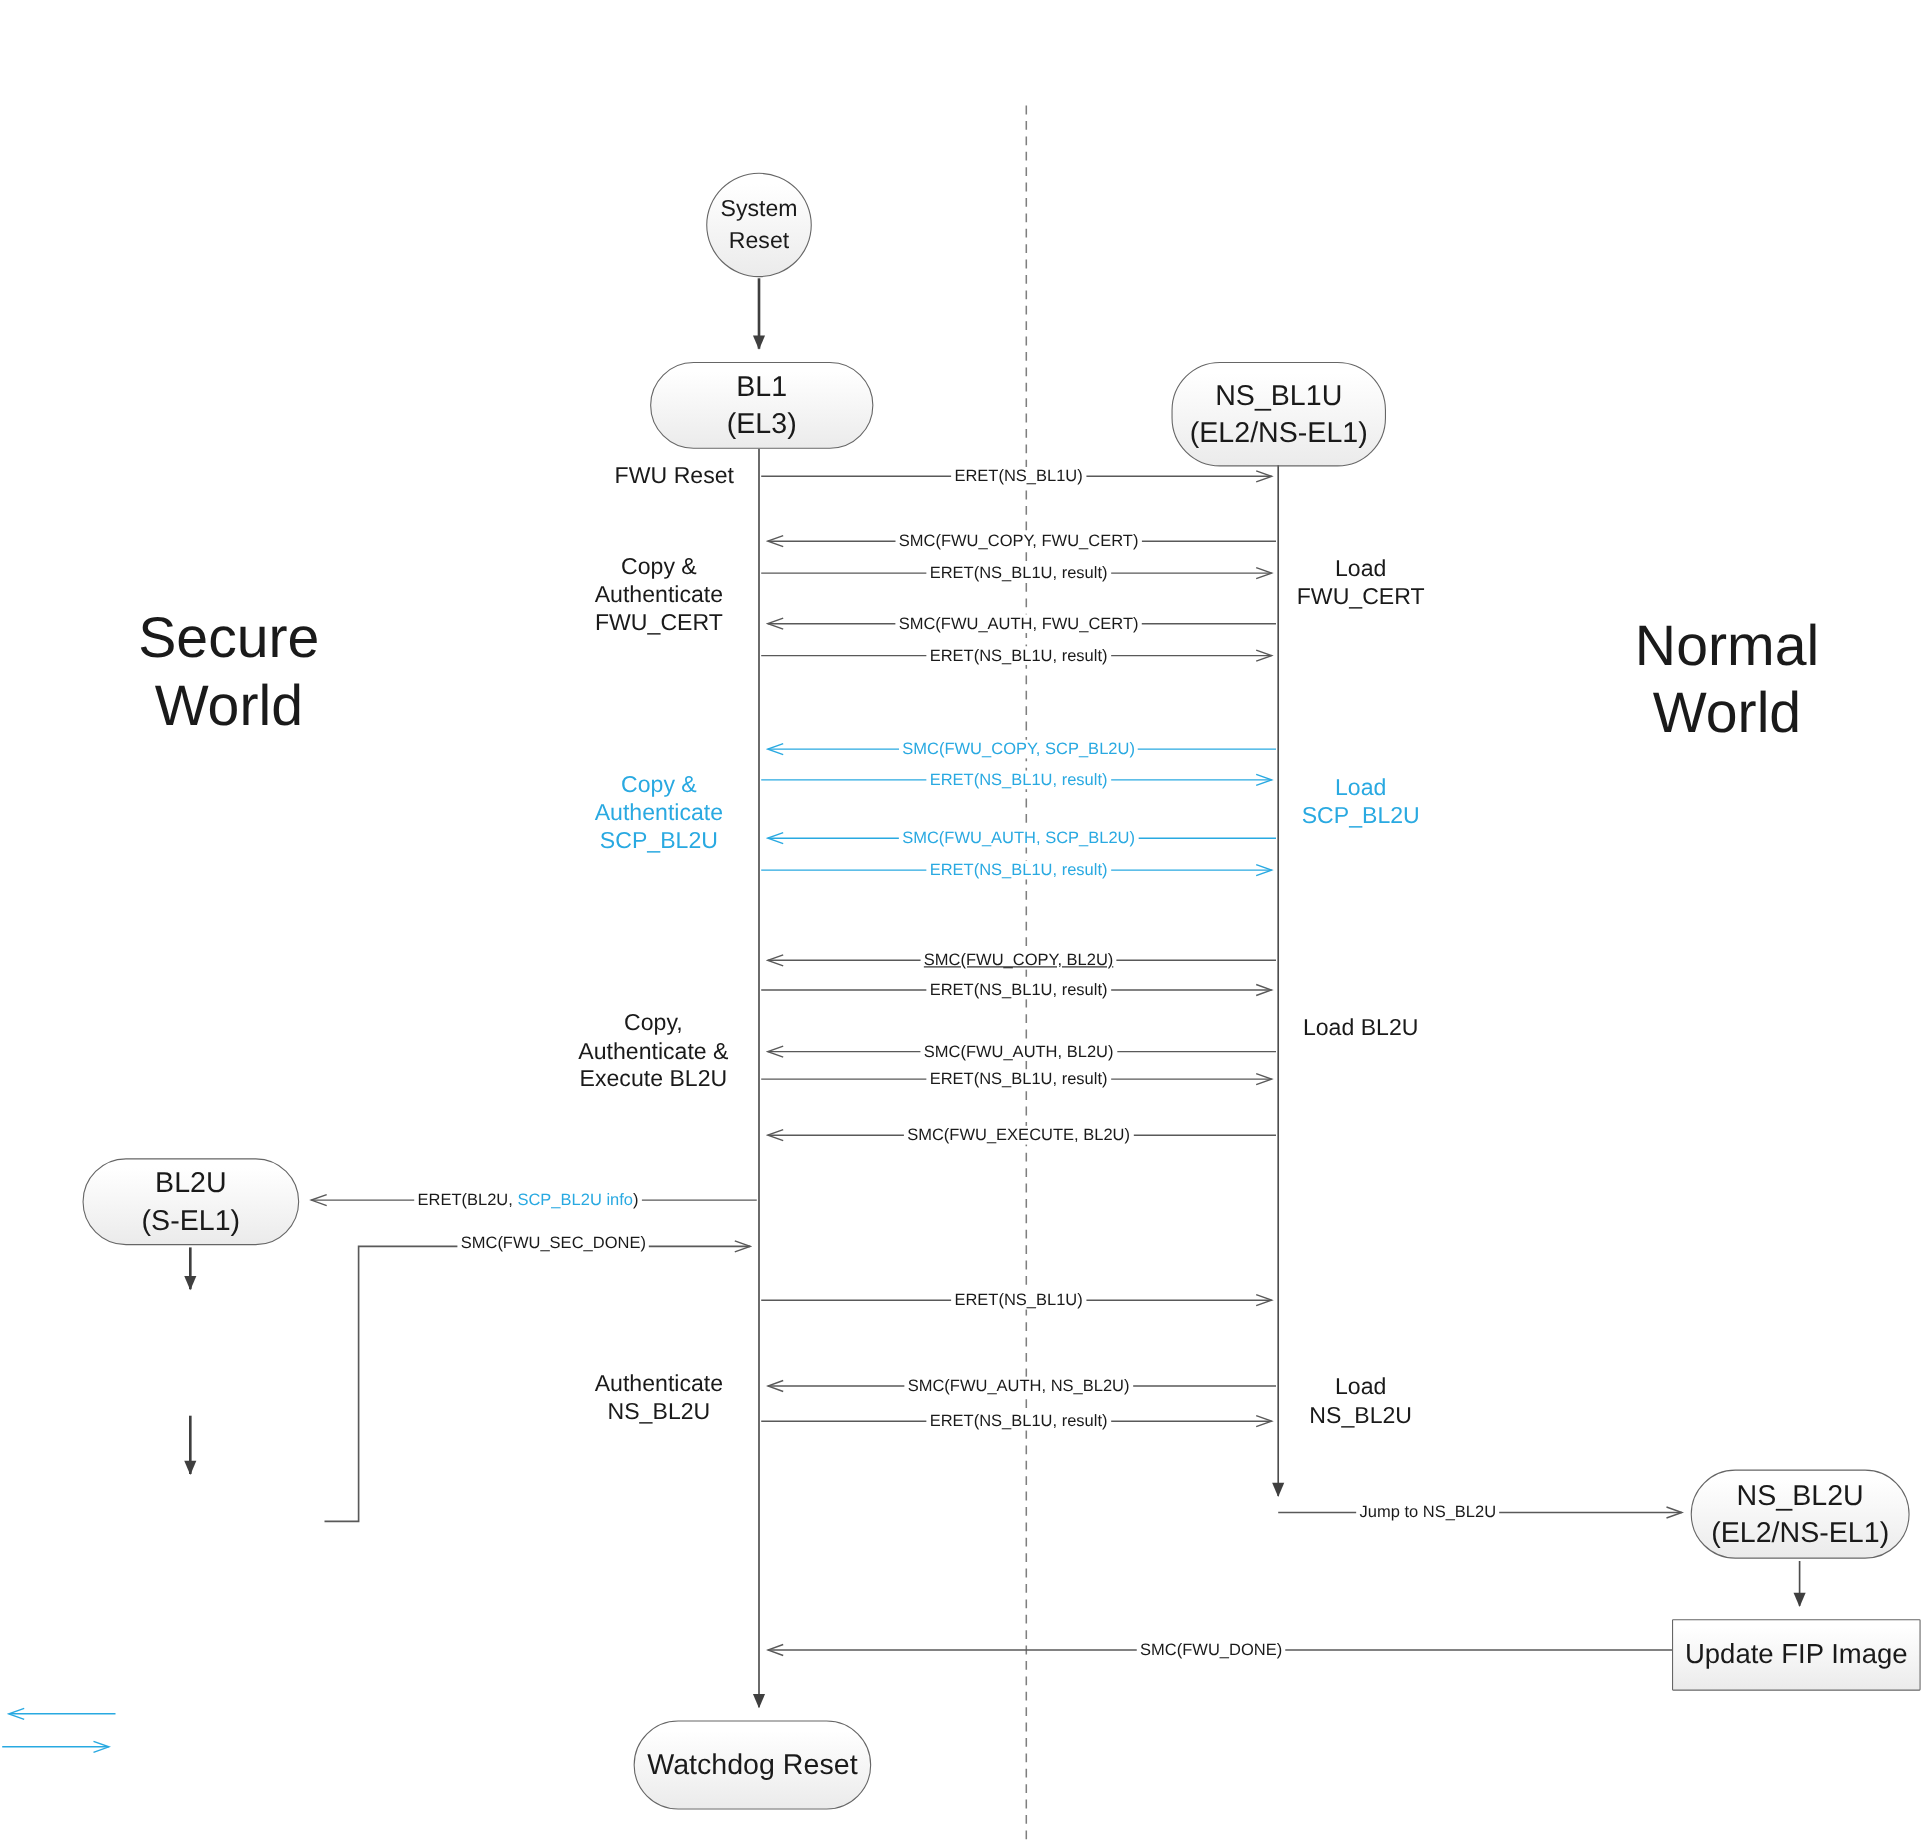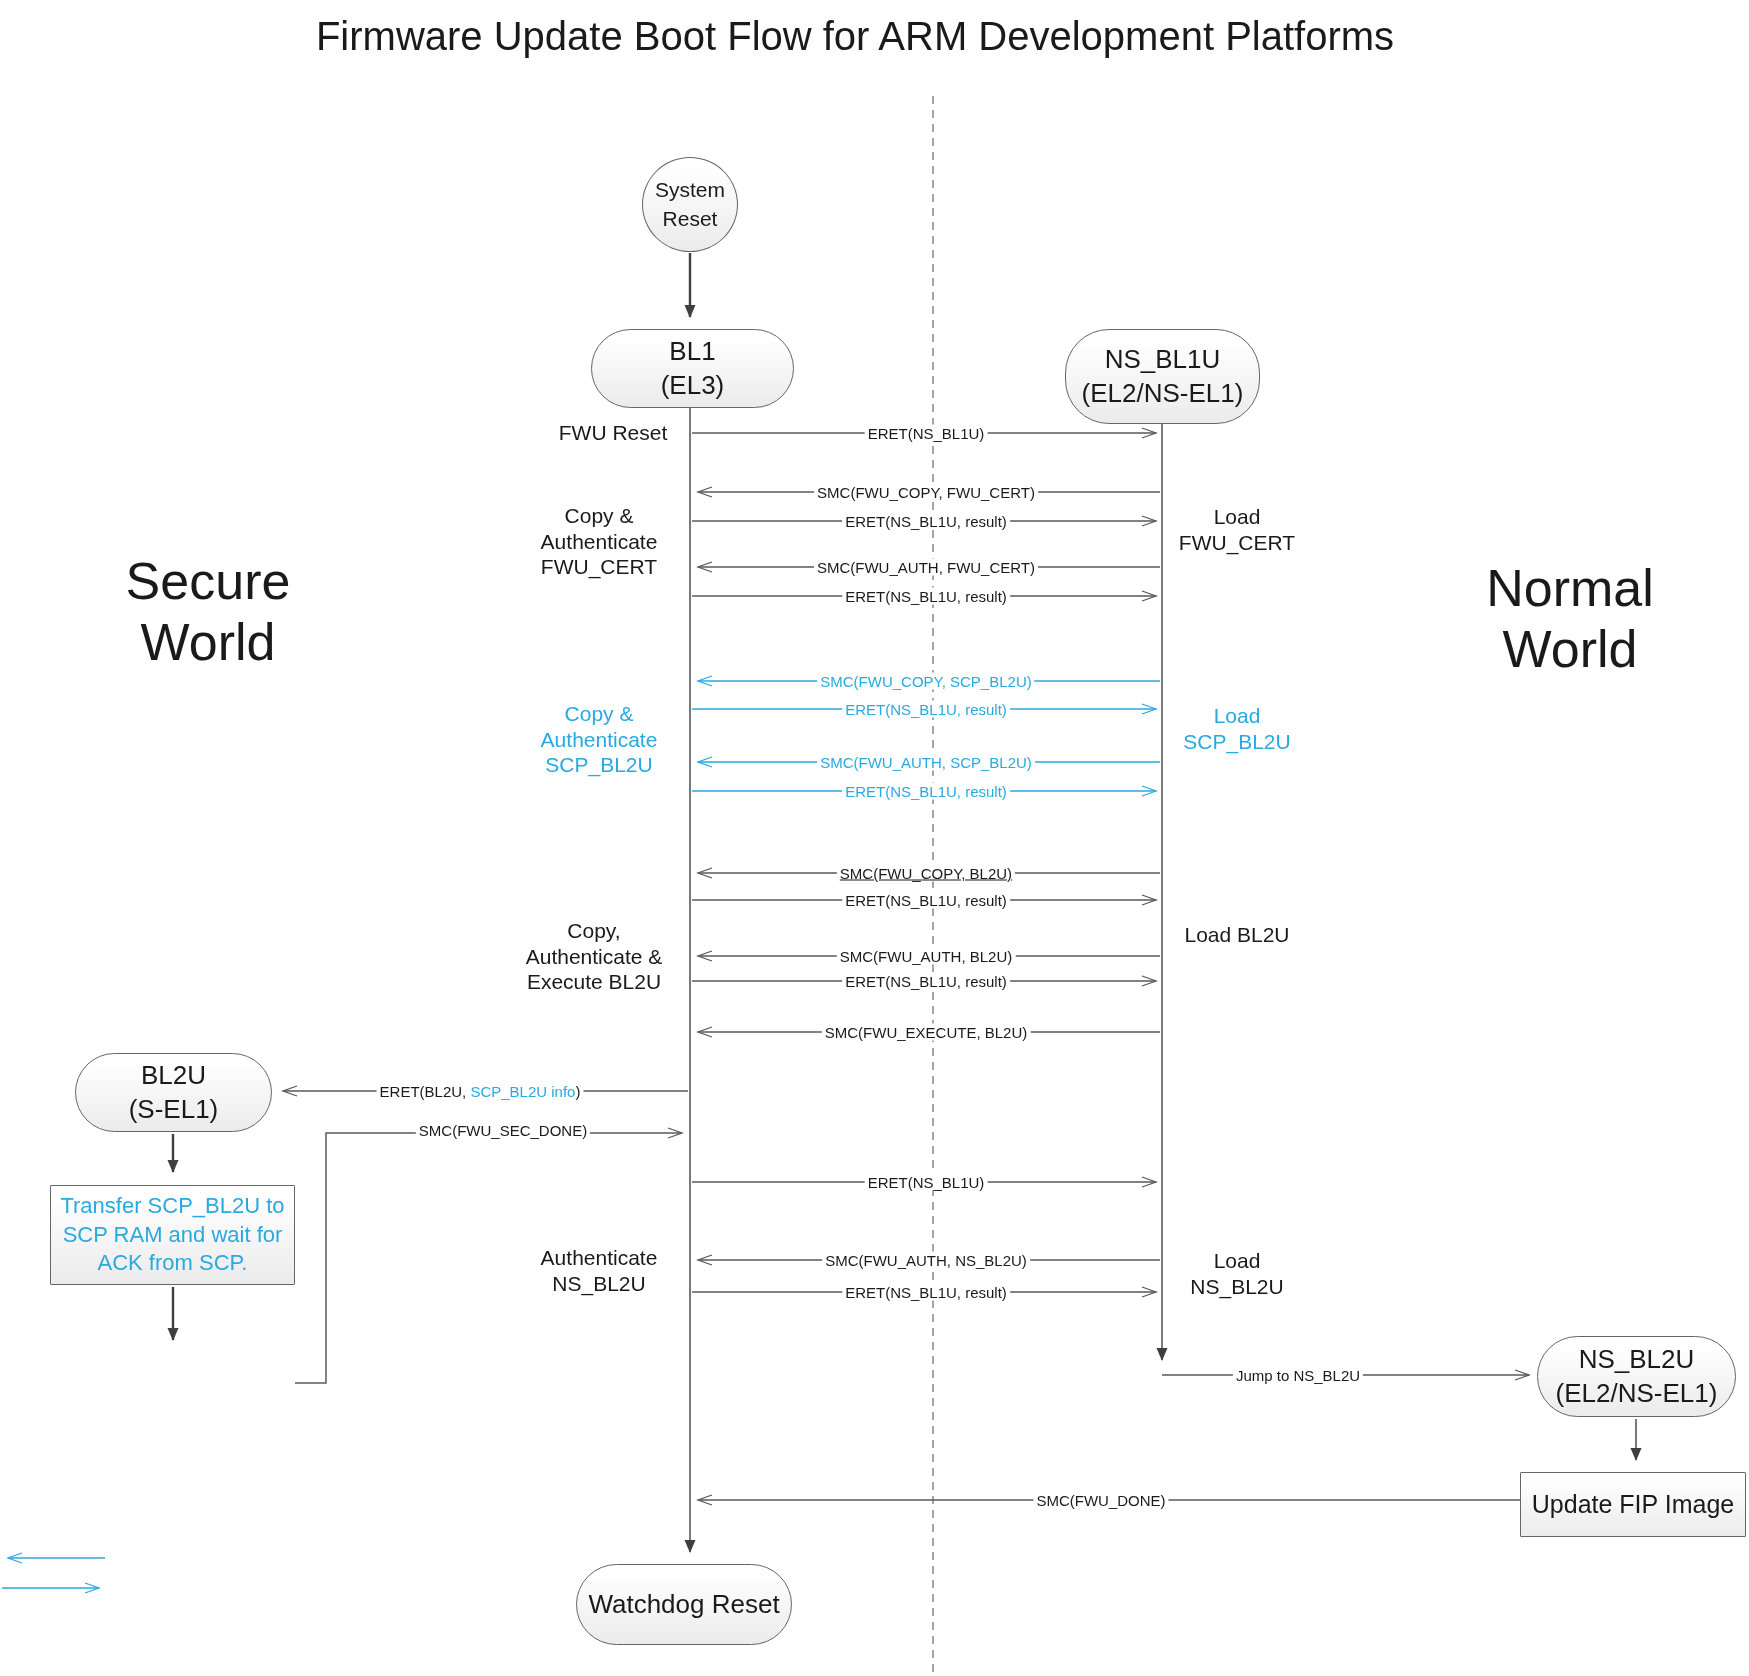--- a/index.html
+++ b/index.html
@@ -84,38 +84,34 @@
     <line x1="692" y1="1182" x2="1156" y2="1182" stroke="#595959" stroke-width="1.3" marker-end="url(#openK)"></line>
     <line x1="1160" y1="1260" x2="698" y2="1260" stroke="#595959" stroke-width="1.3" marker-end="url(#openK)"></line>
     <line x1="692" y1="1292" x2="1156" y2="1292" stroke="#595959" stroke-width="1.3" marker-end="url(#openK)"></line>
     <line x1="1162" y1="1375" x2="1529" y2="1375" stroke="#595959" stroke-width="1.3" marker-end="url(#openK)"></line>
     <line x1="1520" y1="1500" x2="698" y2="1500" stroke="#595959" stroke-width="1.3" marker-end="url(#openK)"></line>
 
     <line x1="105" y1="1558" x2="8" y2="1558" stroke="#29A9E1" stroke-width="1.3" marker-end="url(#openB)"></line>
     <line x1="2" y1="1588" x2="99" y2="1588" stroke="#29A9E1" stroke-width="1.3" marker-end="url(#openB)"></line>
   </svg>
 
-  <div class="abs title" style="left:855px;top:36px;">Firmware Update Boot Flow for ARM Development Platforms</div>
 
   <div class="world abs" style="left:208px;top:612px;">Secure
 World</div>
   <div class="world abs" style="left:1570px;top:619px;">Normal
 World</div>
 
   <div class="node ellipse" style="left:642px;top:157px;width:96px;height:95px;">System
 Reset</div>
   <div class="node stadium" style="left:591px;top:329px;width:203px;height:79px;">BL1
 (EL3)</div>
   <div class="node stadium" style="left:1065px;top:329px;width:195px;height:95px;">NS_BL1U
 (EL2/NS-EL1)</div>
   <div class="node stadium" style="left:75px;top:1053px;width:197px;height:79px;">BL2U
 (S-EL1)</div>
-  <div class="node rectbox blue" style="left:50px;top:1185px;width:245px;height:100px;">Transfer SCP_BL2U to
-SCP RAM and wait for
-ACK from SCP.</div>
   <div class="node stadium" style="left:1537px;top:1336px;width:199px;height:81px;">NS_BL2U
 (EL2/NS-EL1)</div>
   <div class="node stadium" style="left:576px;top:1564px;width:216px;height:81px;">Watchdog Reset</div>
   <div class="node rectbox" style="left:1520px;top:1472px;width:226px;height:65px;font-size:25px;">Update FIP Image</div>
 
   <div class="side" style="left:613px;top:433px;">FWU Reset</div>
   <div class="side" style="left:599px;top:541px;">Copy &amp;
 Authenticate
 FWU_CERT</div>
   <div class="side" style="left:1237px;top:530px;">Load

